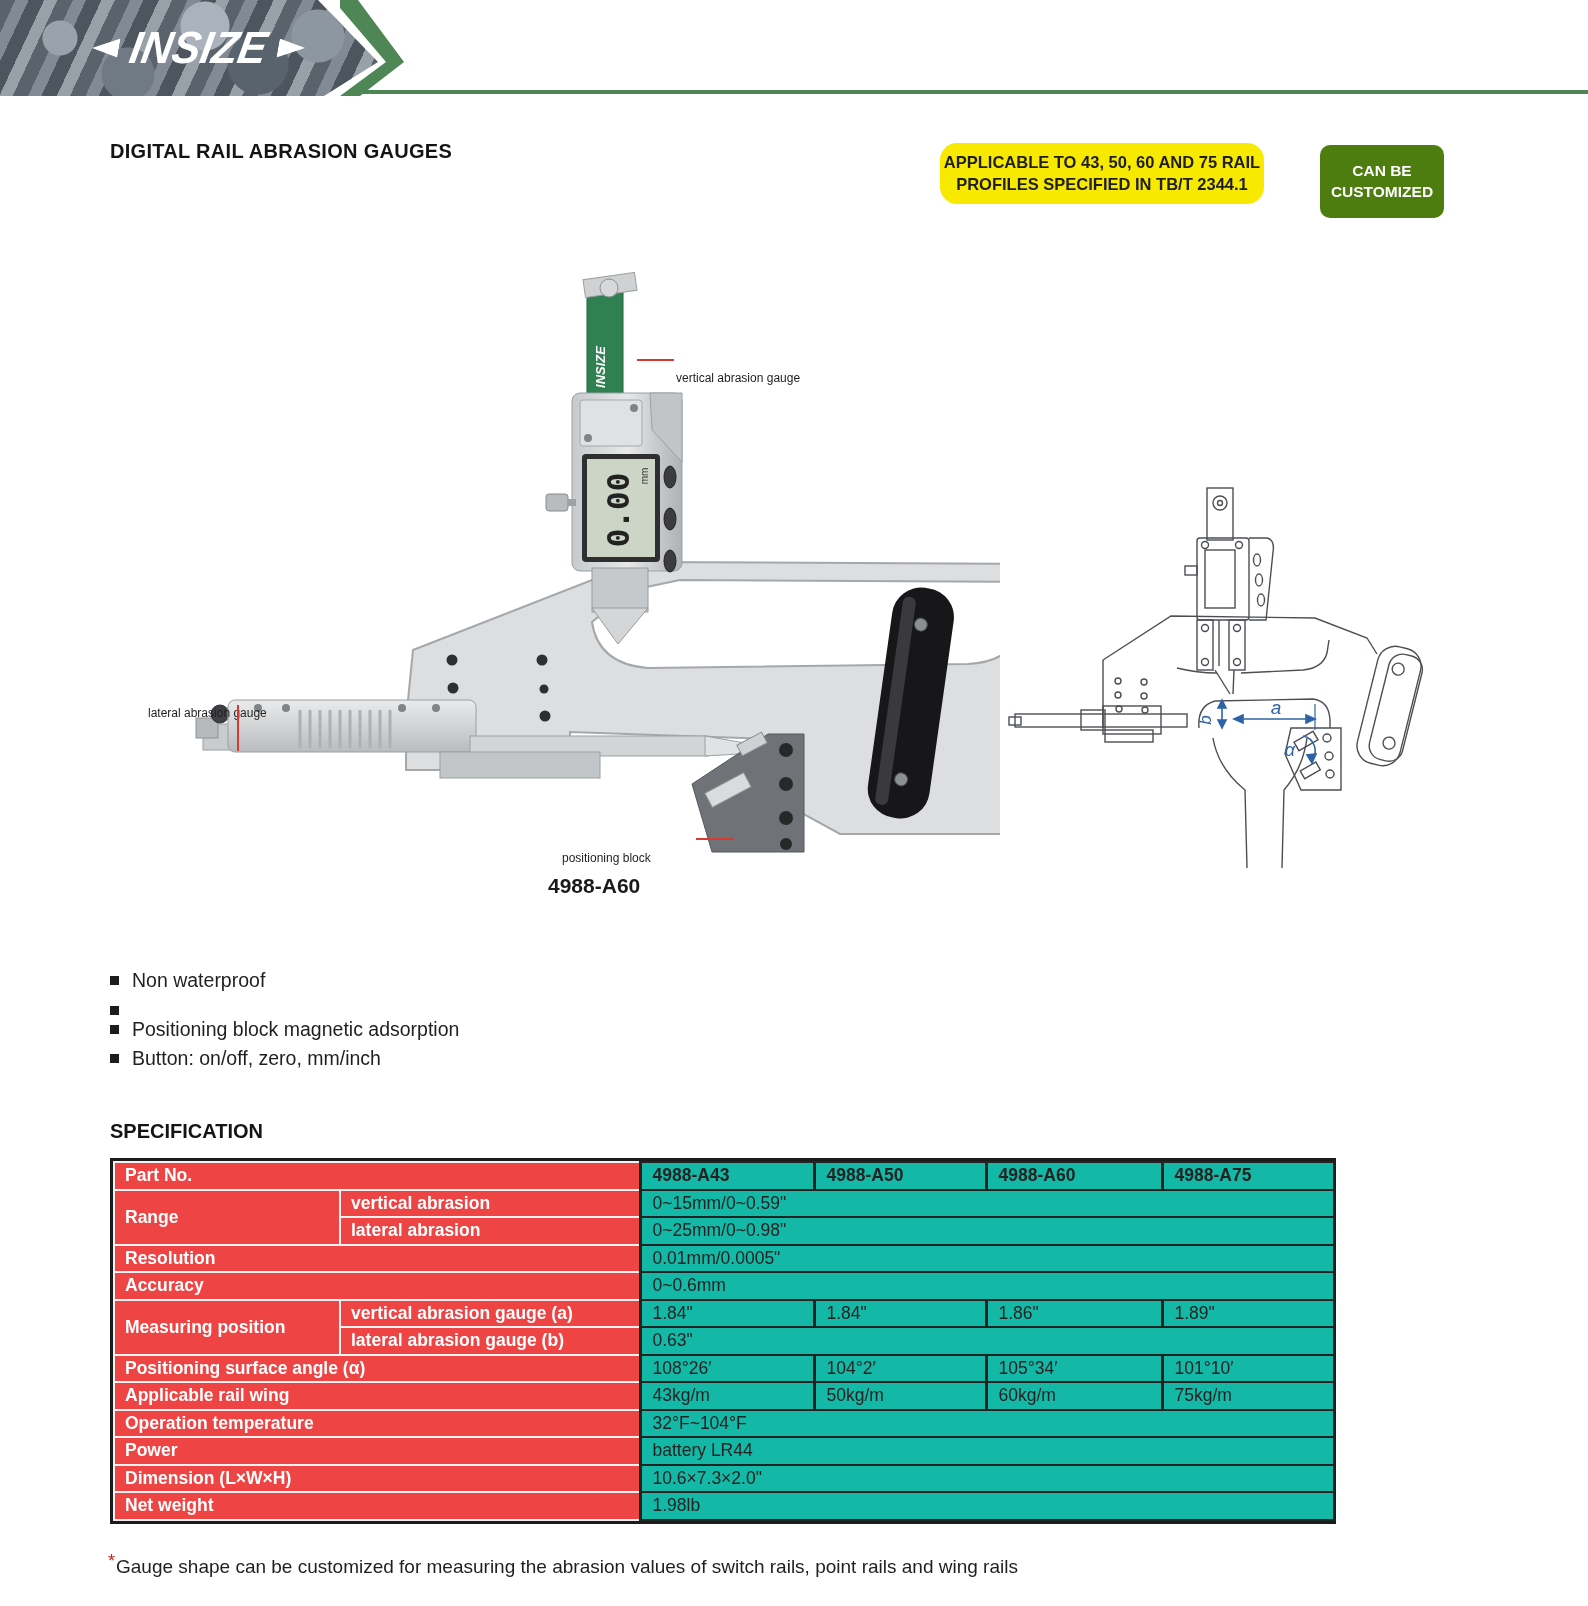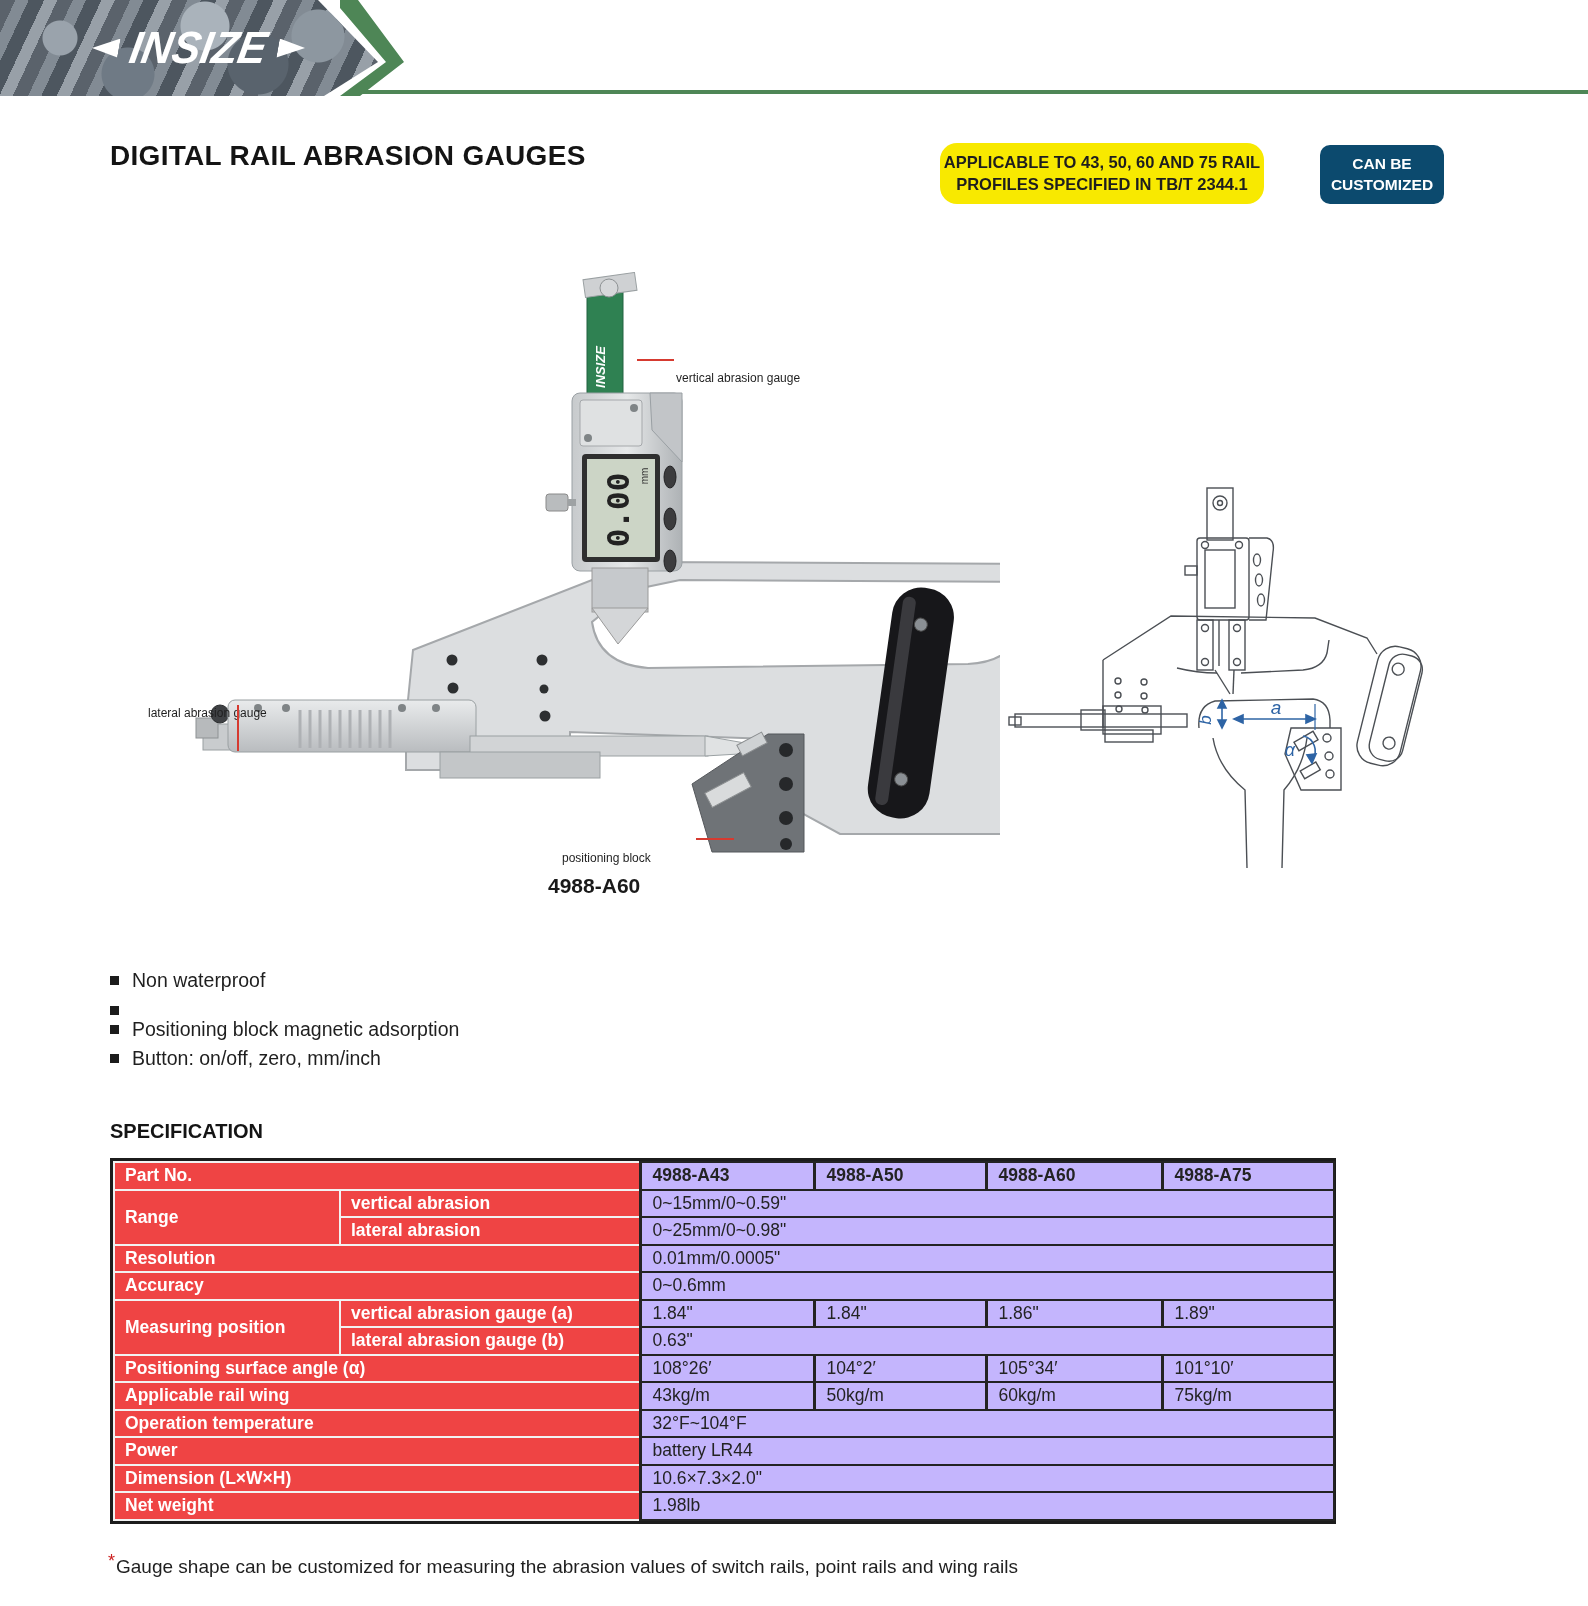--- a/index.html
+++ b/index.html
@@ -27,28 +27,28 @@
     left:340px;top:0;width:70px;height:96px;background:#4e8656;
     clip-path:polygon(0 0,18px 0,64px 62px,20px 96px,0px 96px,46px 62px,0 8px);
   }
   .logo{left:92px;top:22px;height:52px;display:flex;align-items:center;gap:7px;transform:skewX(-10deg);}
   .logo .arrow{width:27px;height:19px;background:#fff;}
   .logo .arrow.l{clip-path:polygon(0 50%,100% 0,100% 100%);}
   .logo .arrow.r{clip-path:polygon(0 0,100% 50%,0 100%);}
   .logo .txt{color:#fff;font-size:45px;font-weight:bold;font-style:italic;letter-spacing:0px;transform:scaleX(.94);}
 
   
-  .page-title{left:110px;top:140px;font-size:28px;font-weight:bold;color:#141414;letter-spacing:.3px;}
+  .page-title{left:110px;top:140px;font-size:20px;font-weight:bold;color:#141414;letter-spacing:.3px;}
   .badge-yellow{
     left:940px;top:143px;width:324px;height:61px;background:#f8e900;border-radius:17px;
     display:flex;flex-direction:column;justify-content:center;text-align:center;
     font-weight:bold;font-size:16.5px;line-height:1.3;color:#1e1e1e;
   }
   .badge-green{
-    left:1320px;top:145px;width:124px;height:59px;background:#0c4a6e;border-radius:10px;
+    left:1320px;top:145px;width:124px;height:73px;background:#4d7c0f;border-radius:10px;
     display:flex;flex-direction:column;justify-content:center;text-align:center;
     font-weight:bold;font-size:15.5px;line-height:1.3;color:#fff;
   }
 
   
   .fig-label{font-size:12px;color:#1f1f1f;white-space:nowrap;margin-top:22px;}
   .leader-h{height:2px;background:#d63a30;}
   .leader-v{width:2px;background:#d63a30;}
   .fig-model{font-size:21px;font-weight:bold;color:#1a1a1a;}
 
@@ -56,21 +56,21 @@
   .features{left:110px;top:966px;width:700px;list-style:none;margin:0;padding:0;}
   .features li{display:flex;align-items:flex-start;font-size:19.5px;line-height:29.5px;color:#1f1f1f;}
   .features .sq{width:9px;height:9px;background:#1c1c1c;margin:10px 13px 0 0;flex:0 0 9px;}
 
   
   .spec-heading{left:110px;top:1120px;font-size:20px;font-weight:bold;color:#141414;}
   .spec-wrap{left:110px;top:1158px;width:1226px;border:3px solid #1c1c1c;box-sizing:border-box;}
   table.spec{border-collapse:collapse;width:100%;table-layout:fixed;}
   table.spec td{height:25.5px;font-size:17.5px;padding:0 10px;vertical-align:middle;overflow:hidden;white-space:nowrap;}
   table.spec td.g{background:#ef4444;color:#ffffff;font-weight:bold;border:2px solid #f2f2f2;}
-  table.spec td.d{background:#c4b5fd;color:#232323;border:2px solid #232323;border-left-width:3px;padding-left:11px;}
+  table.spec td.d{background:#14b8a6;color:#232323;border:2px solid #232323;border-left-width:3px;padding-left:11px;}
   table.spec td.d.b{font-weight:bold;}
 
   .footnote{left:108px;top:1551px;font-size:19px;color:#1f1f1f;}
   .footnote .mark{color:#cc2020;font-size:18px;vertical-align:6px;margin-right:1px;}
 </style>
 </head>
 <body>
 
 <div class="abs header">
   <div class="abs header-photo"></div>

